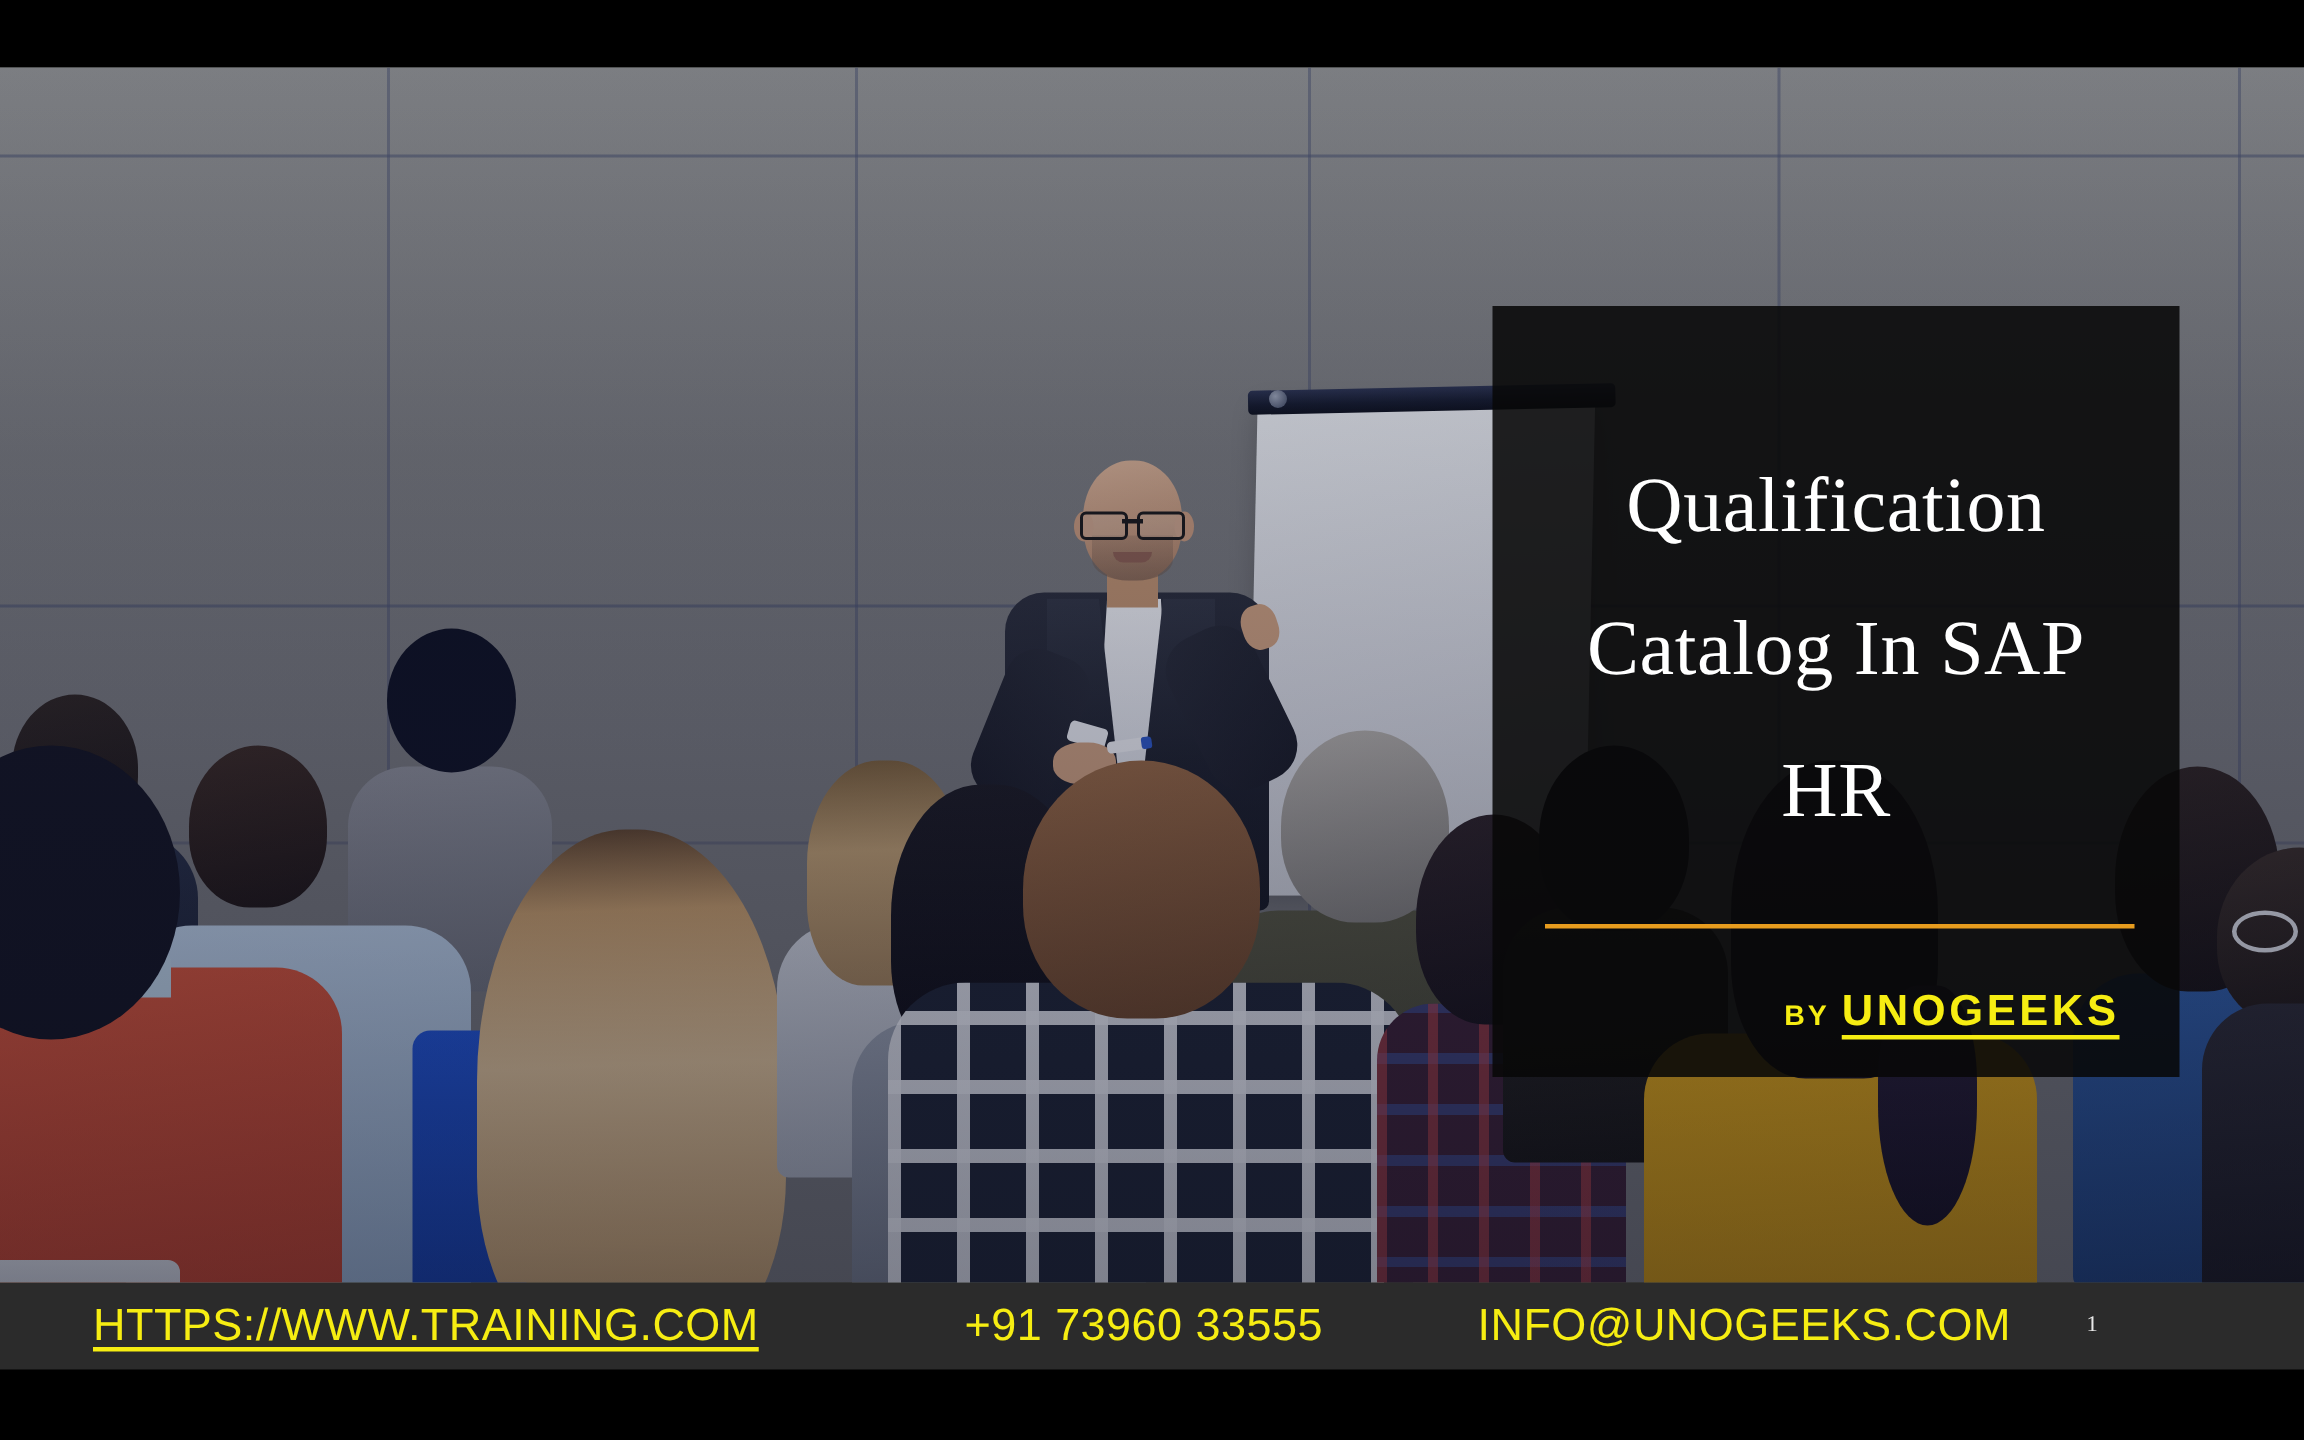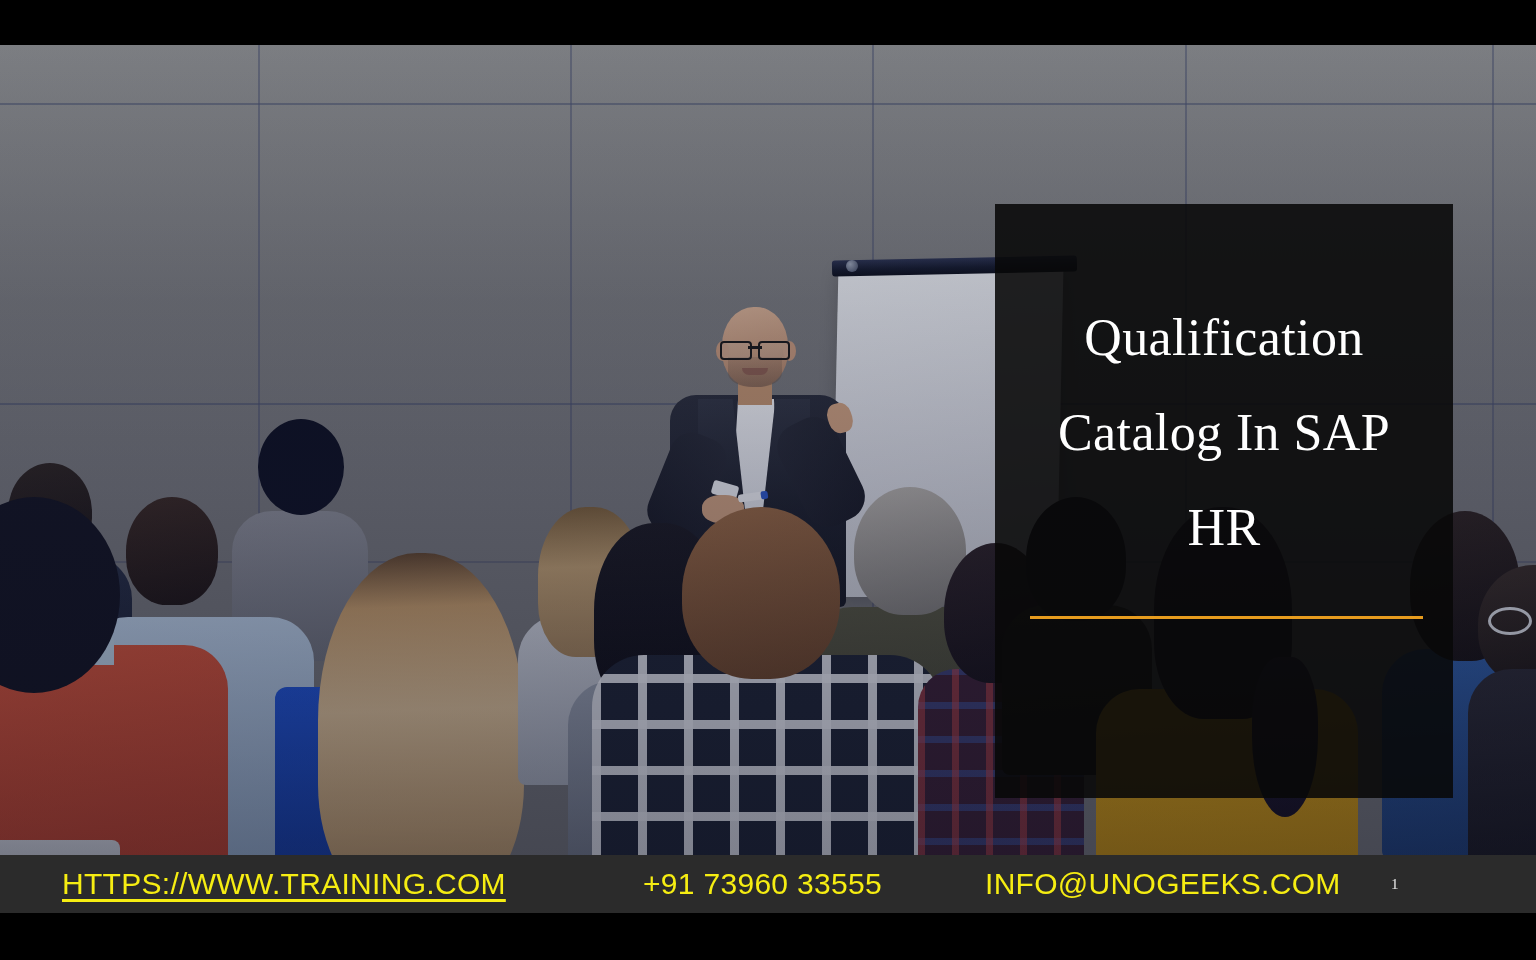--- a/index.html
+++ b/index.html
@@ -191,21 +191,21 @@
   #photo-tint {
     position:absolute; inset:0;
     background:linear-gradient(180deg, rgba(18,20,40,.10) 0%, rgba(18,20,48,.30) 55%, rgba(12,14,34,.46) 100%);
     pointer-events:none;
   }
 
   
   #title-panel {
     position:absolute;
     left:995px; top:204px;
-    width:458px; height:594px;
+    width:458px; height:514px;
     background:rgba(8,8,8,.88);
     padding:0;
   }
   #title-block {
     position:absolute;
     left:28px; right:28px; top:86px;
     text-align:center;
   }
   .slide-title {
     font-family:"Liberation Serif", "DejaVu Serif", serif;
@@ -420,20 +420,23 @@
 
     <div id="title-block">
       <div class="slide-title">Qualification
 Catalog In SAP
 HR</div>
     </div>
 
     <div id="divider"></div>
 
     <div id="subtitle-block">
+      <div class="sub-line2">
+        <span class="sub-by">BY</span><span class="sub-brand">UNOGEEKS</span>
+      </div>
     </div>
 
   </div>
 
   <div id="footer">
     <div class="f-item" id="f-url">HTTPS://WWW.TRAINING.COM</div>
     <div class="f-item" id="f-phone">+91 73960 33555</div>
     <div class="f-item" id="f-email">INFO@UNOGEEKS.COM</div>
     <div class="f-item" id="f-pagenum">1</div>
   </div>

